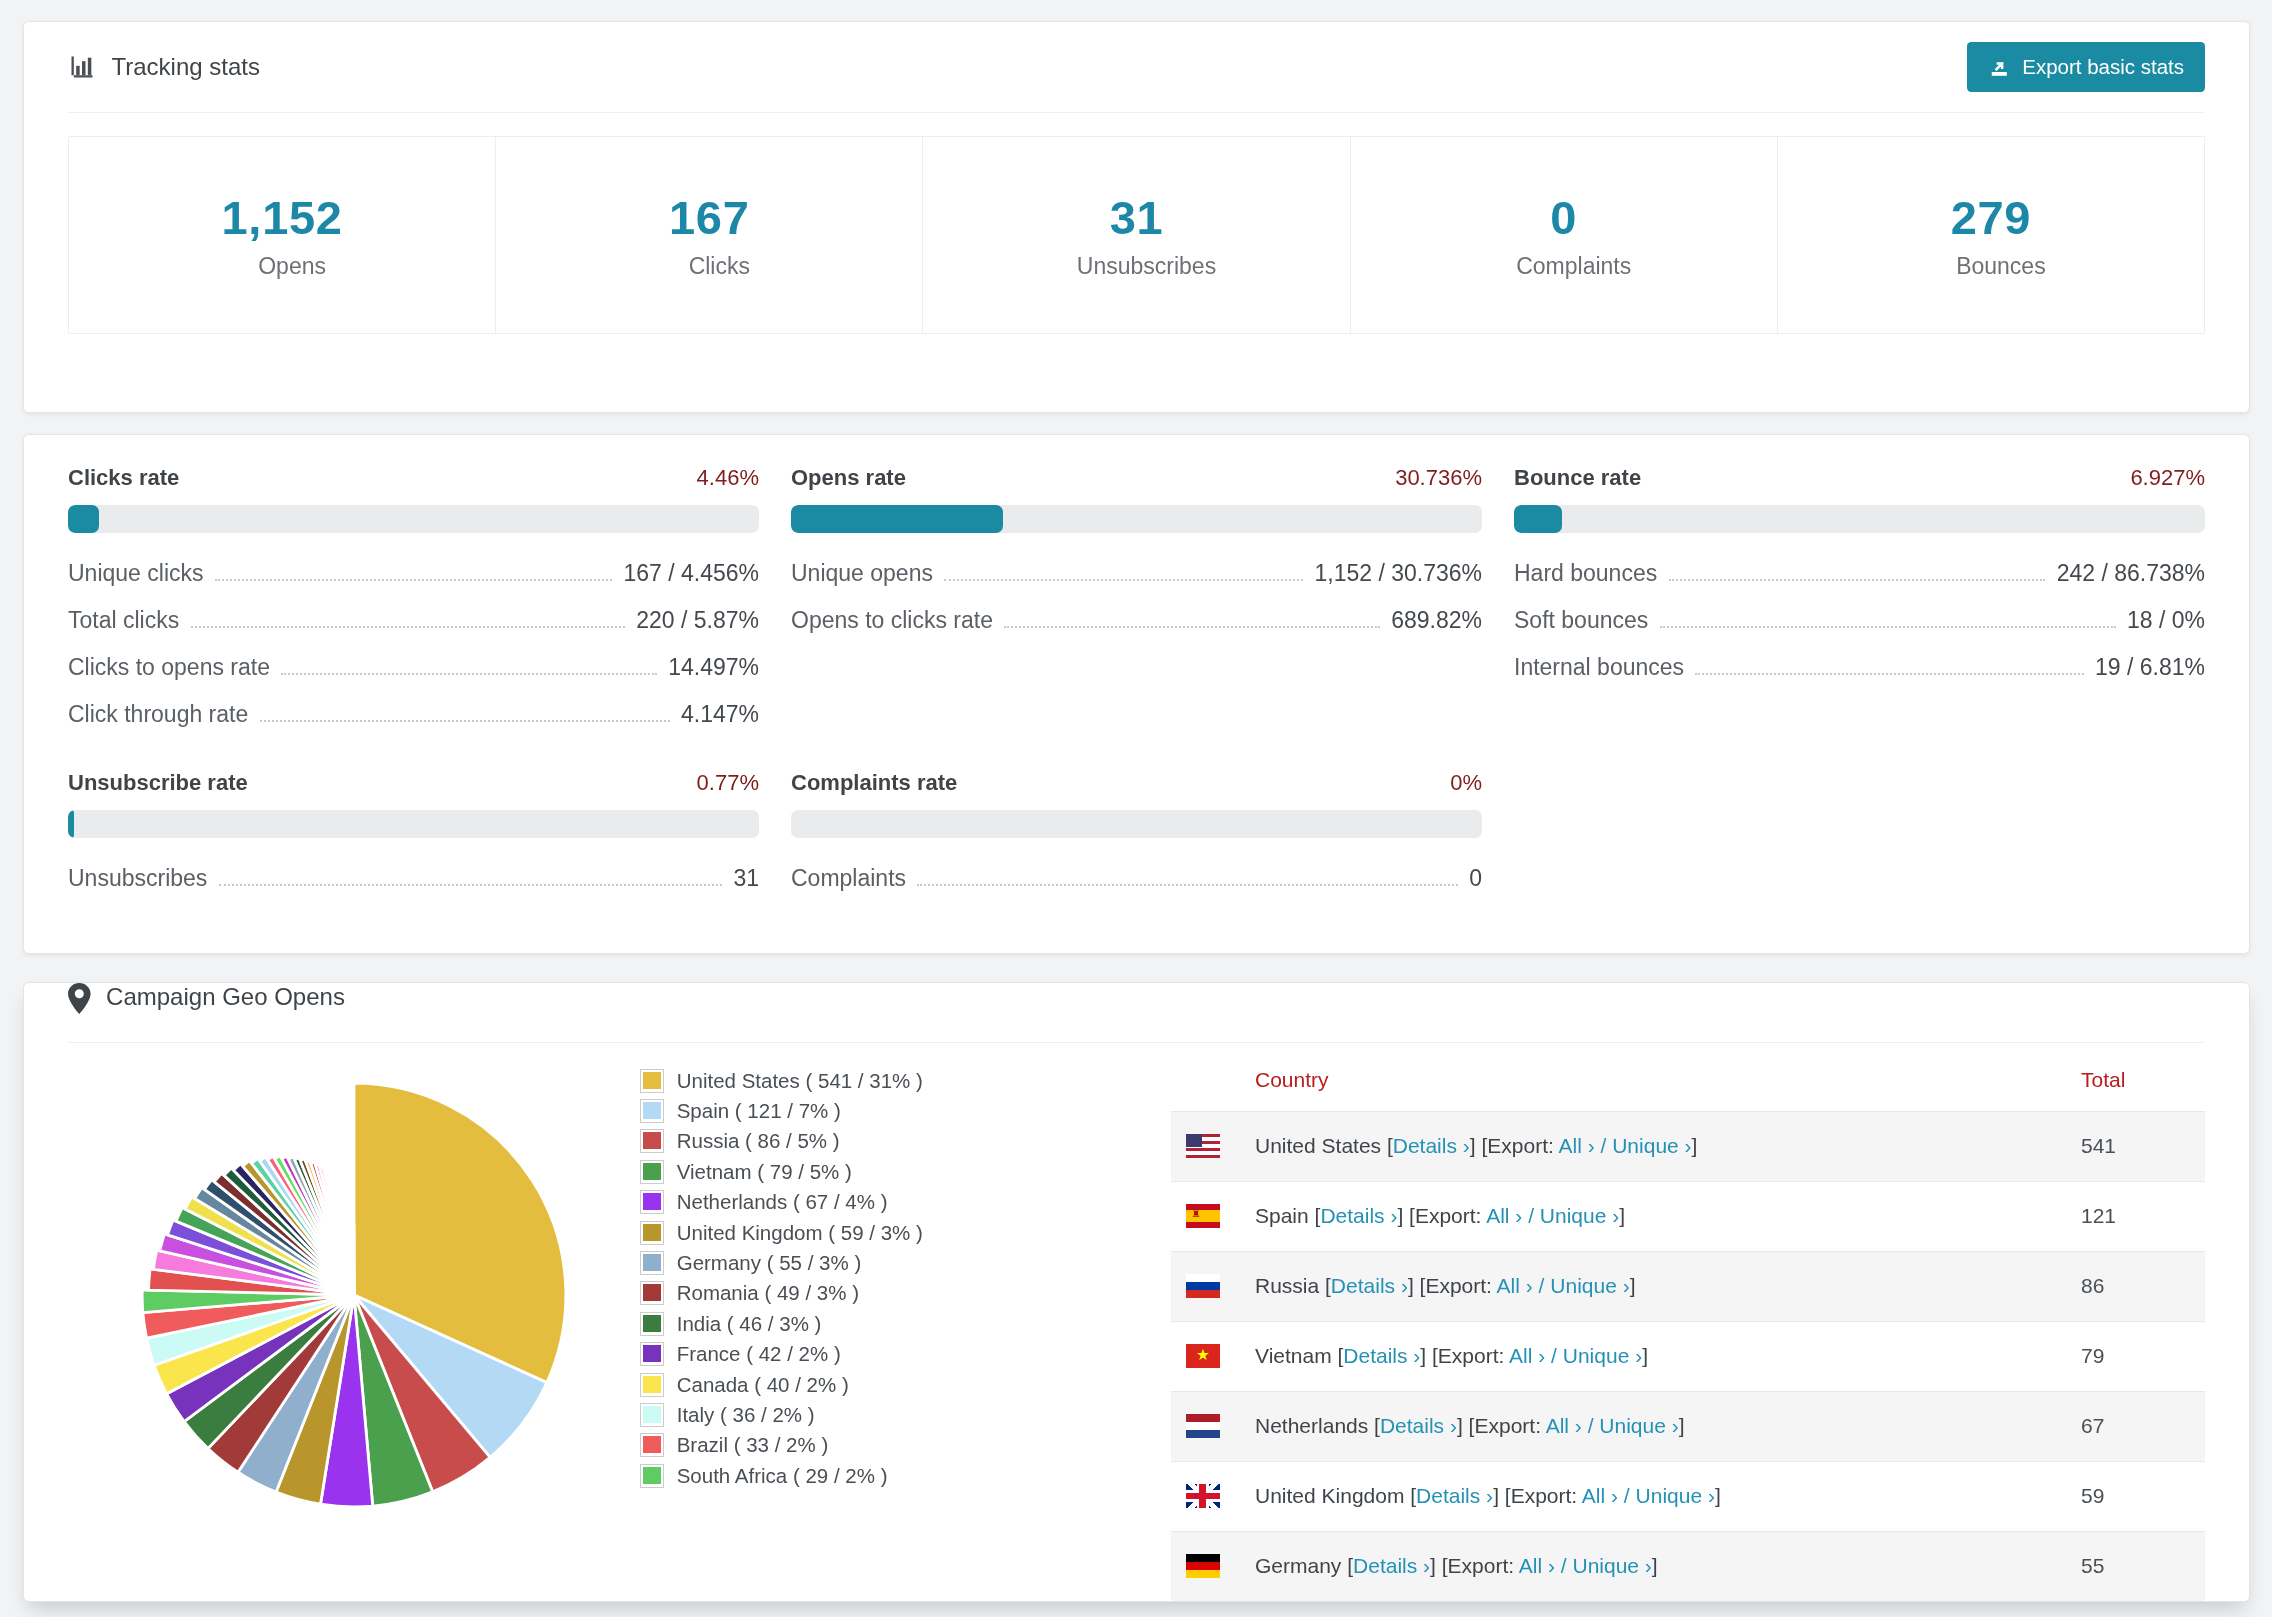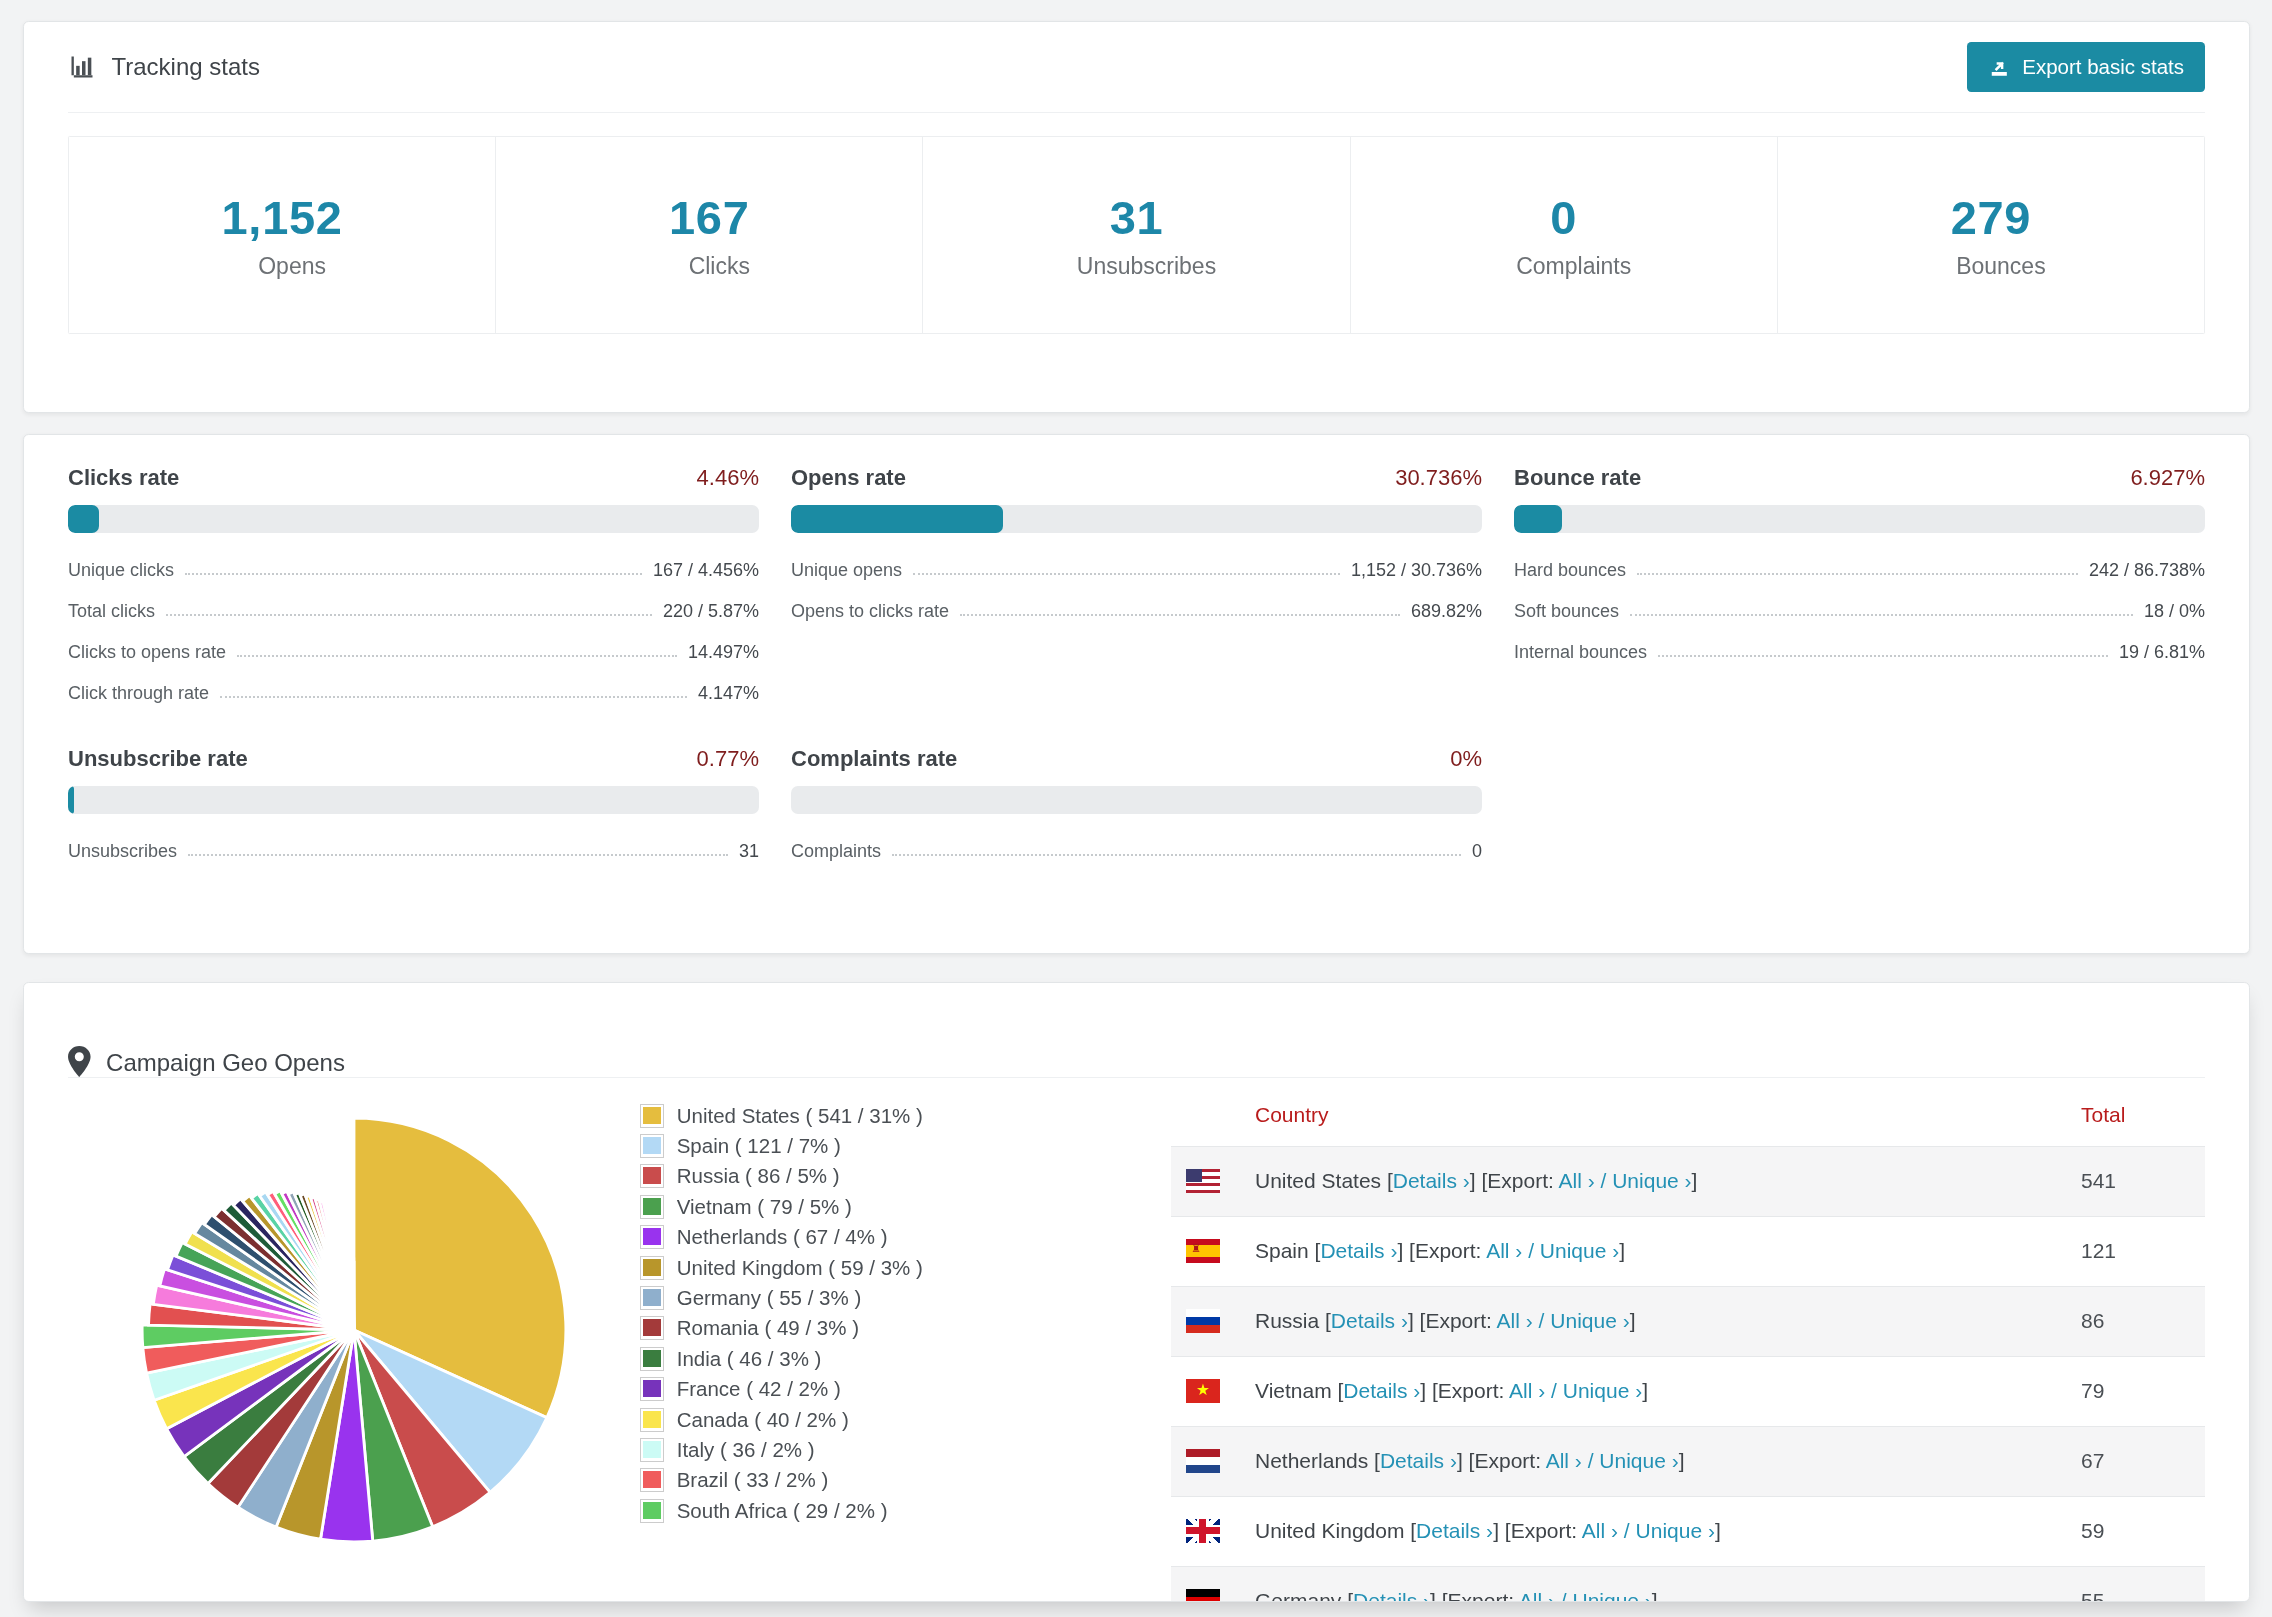--- a/index.html
+++ b/index.html
@@ -48,28 +48,28 @@
     column-gap: 40px; row-gap: 39px; gap: 32px;
   }
   .rate-title-row { display: flex; justify-content: space-between; align-items: baseline; }
   .rate-title { font-size: 22px; font-weight: 700; color: #3f4449; }
   .rate-value { font-size: 22px; font-weight: 400; color: #7f1d1d; }
   .progress-track {
     margin-top: 14px; height: 28px; background: #e9ebed; border-radius: 7px; overflow: hidden;
   }
   .progress-fill { height: 100%; background: #1b8ba3; border-radius: 7px; }
   .rate-rows { margin-top: 17px; }
-  .detail-row { display: flex; align-items: flex-end; padding: 10px 0; font-size: 18px; }
+  .detail-row { display: flex; align-items: flex-end; padding: 10px 0; font-size: 23px; }
   .detail-label { color: #5a6065; white-space: nowrap; }
   .detail-leader { flex: 1; border-bottom: 2.1px dotted #c6cacd; margin: 0 11.3px 6.4px 11.3px; }
   .detail-value { color: #44494e; white-space: nowrap; }
   
   .card-geo { height: 620px; margin-top: 28px; padding: 0 44px; overflow: hidden;
               box-shadow: 0 11.3px 20px -5.6px rgba(0,0,0,0.18); }
-  .geo-header { display: flex; align-items: flex-end; gap: 15.5px; height: 95px;
+  .geo-header { display: flex; align-items: flex-start; gap: 15.5px; height: 60px;
                 border-bottom: 1.4px solid #eef0f2; font-size: 24px; color: #3f4449; }
   .geo-content { display: flex; margin-top: 5.6px; }
   .pie-wrap { width: 572px; padding-top: 20px; }
   .pie-wrap svg { display: block; margin-left: 60px; }
   .legend { width: 531px; padding-top: 20px; }
   .legend-item { display: flex; align-items: center; margin-bottom: 6.4px; }
   .legend-swatch { width: 24px; height: 24px; border: 1.4px solid #cccccc; background: #fff;
                    flex: 0 0 auto; }
   .legend-swatch > i { display: block; margin: 2.1px; height: 17px; }
   .legend-label { font-size: 20.5px; color: #4a4f54; margin-left: 12.7px; white-space: nowrap; }

